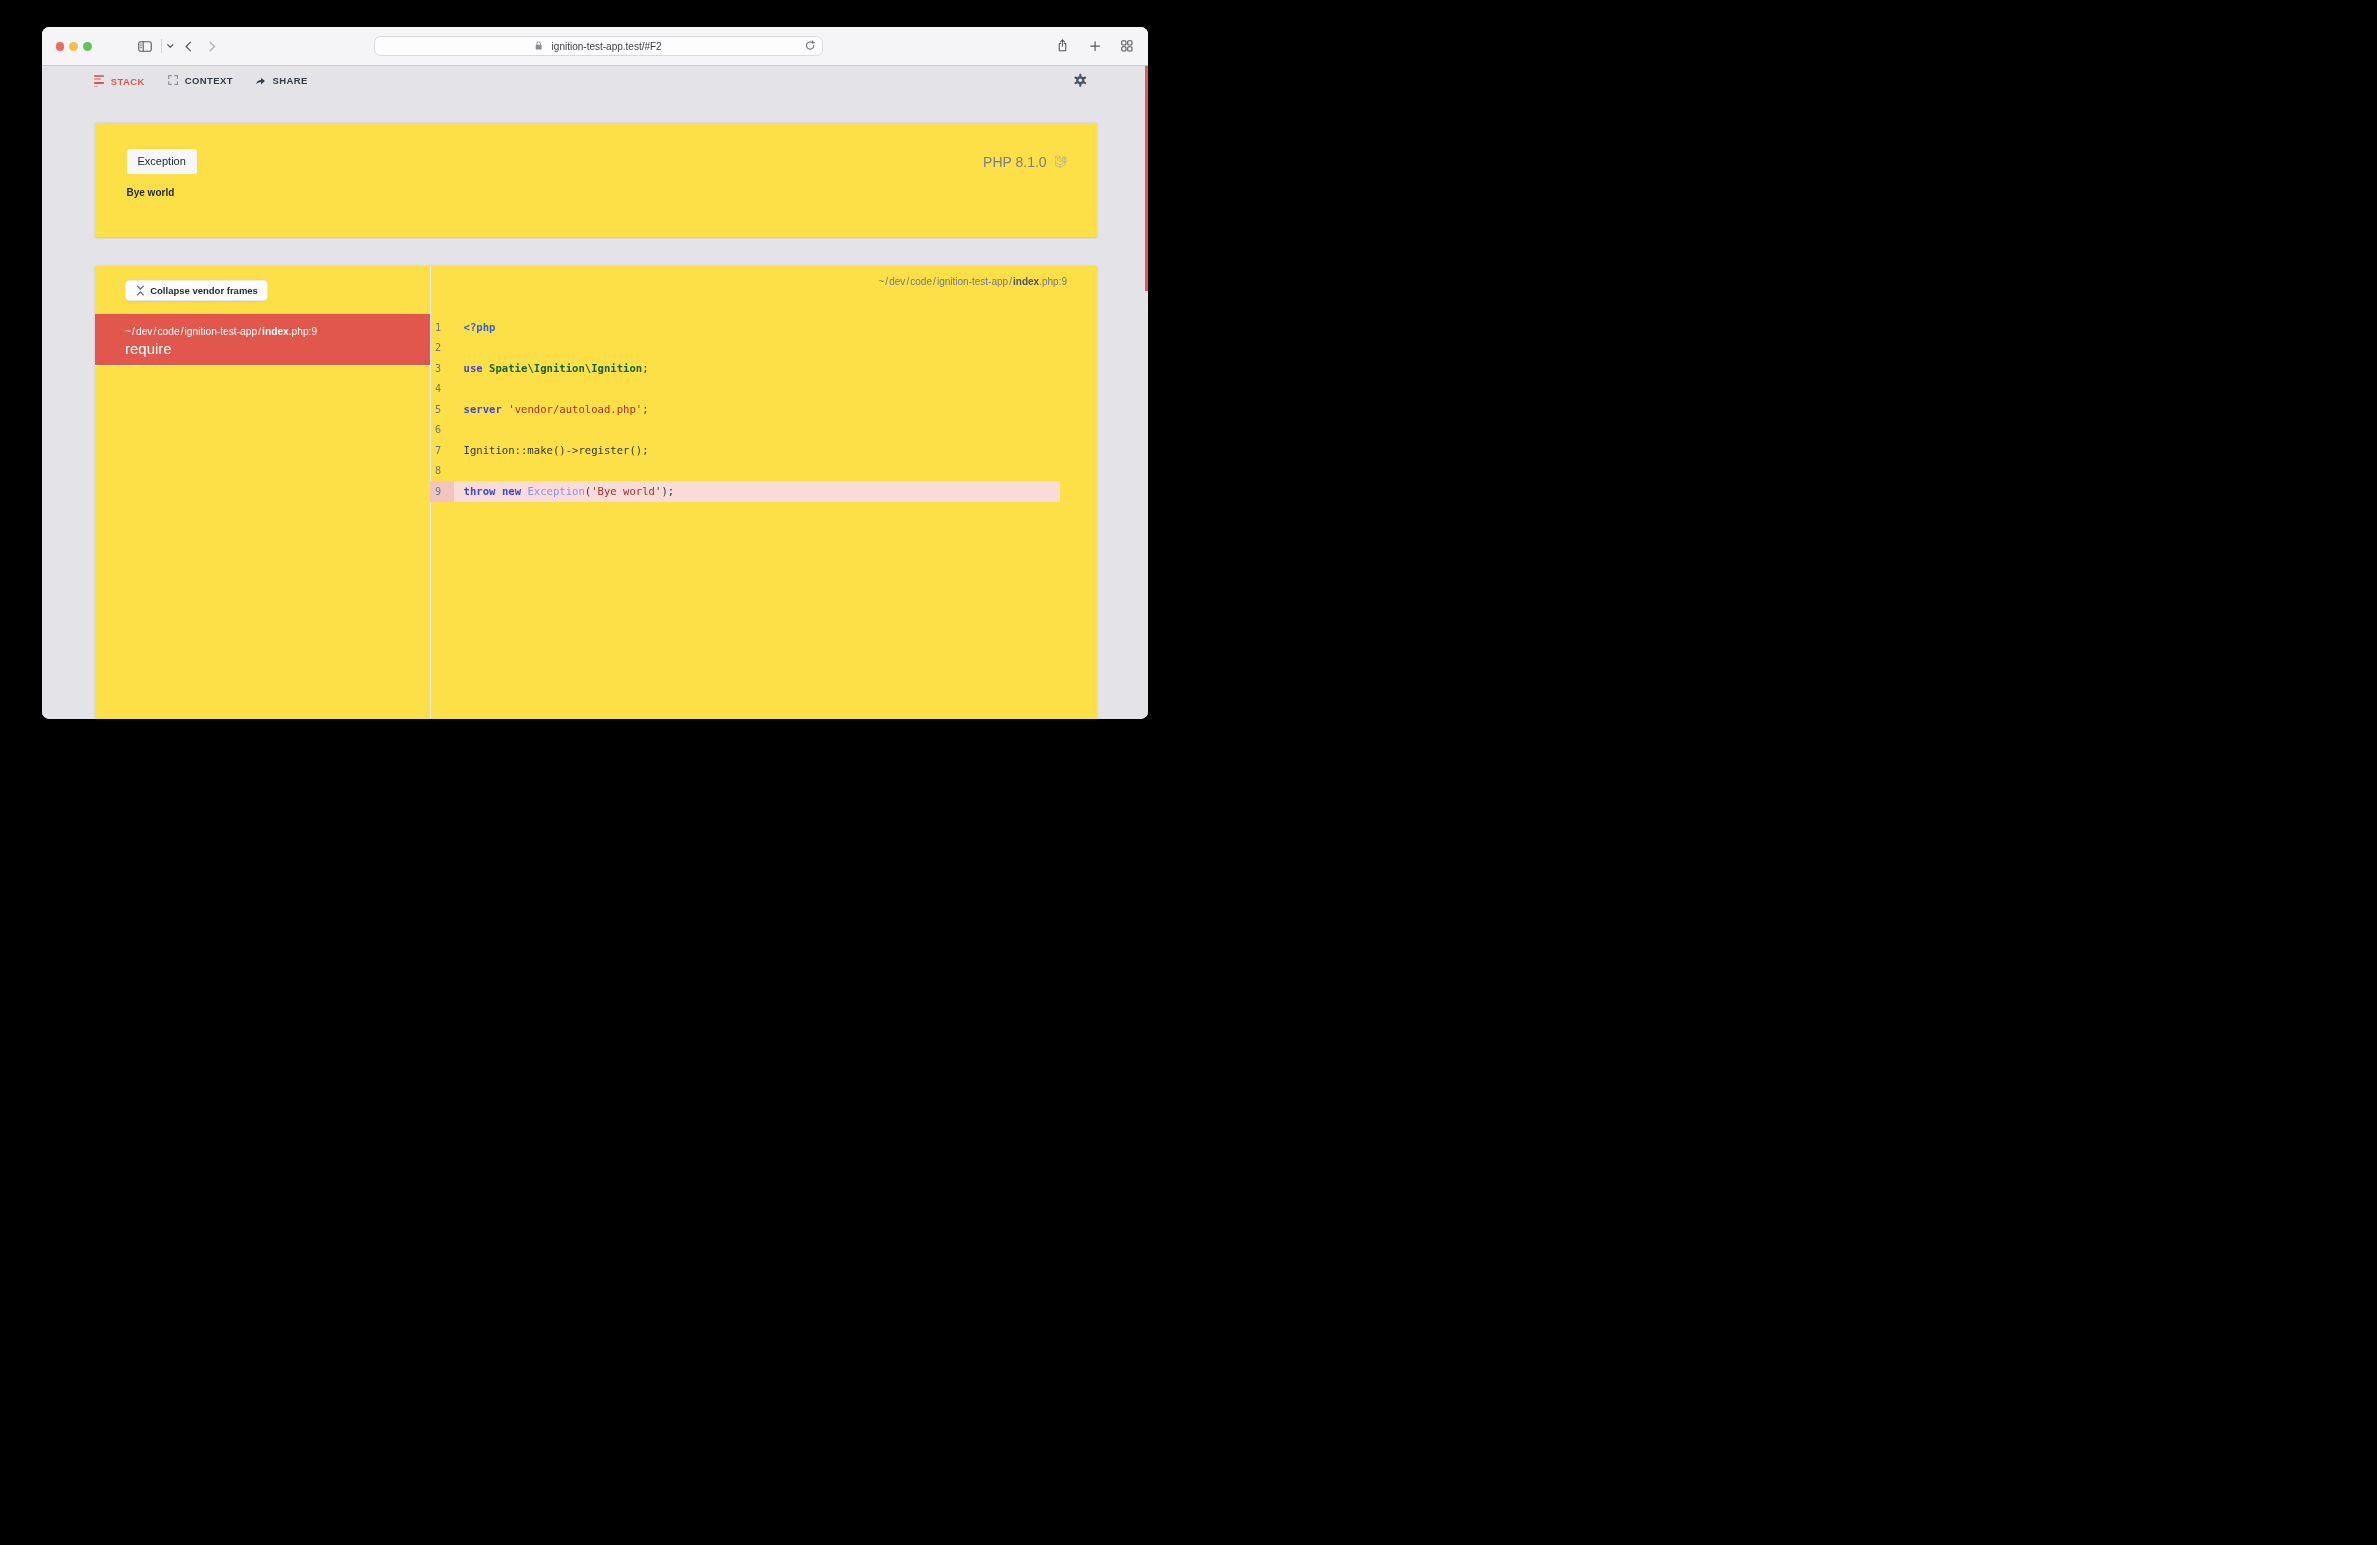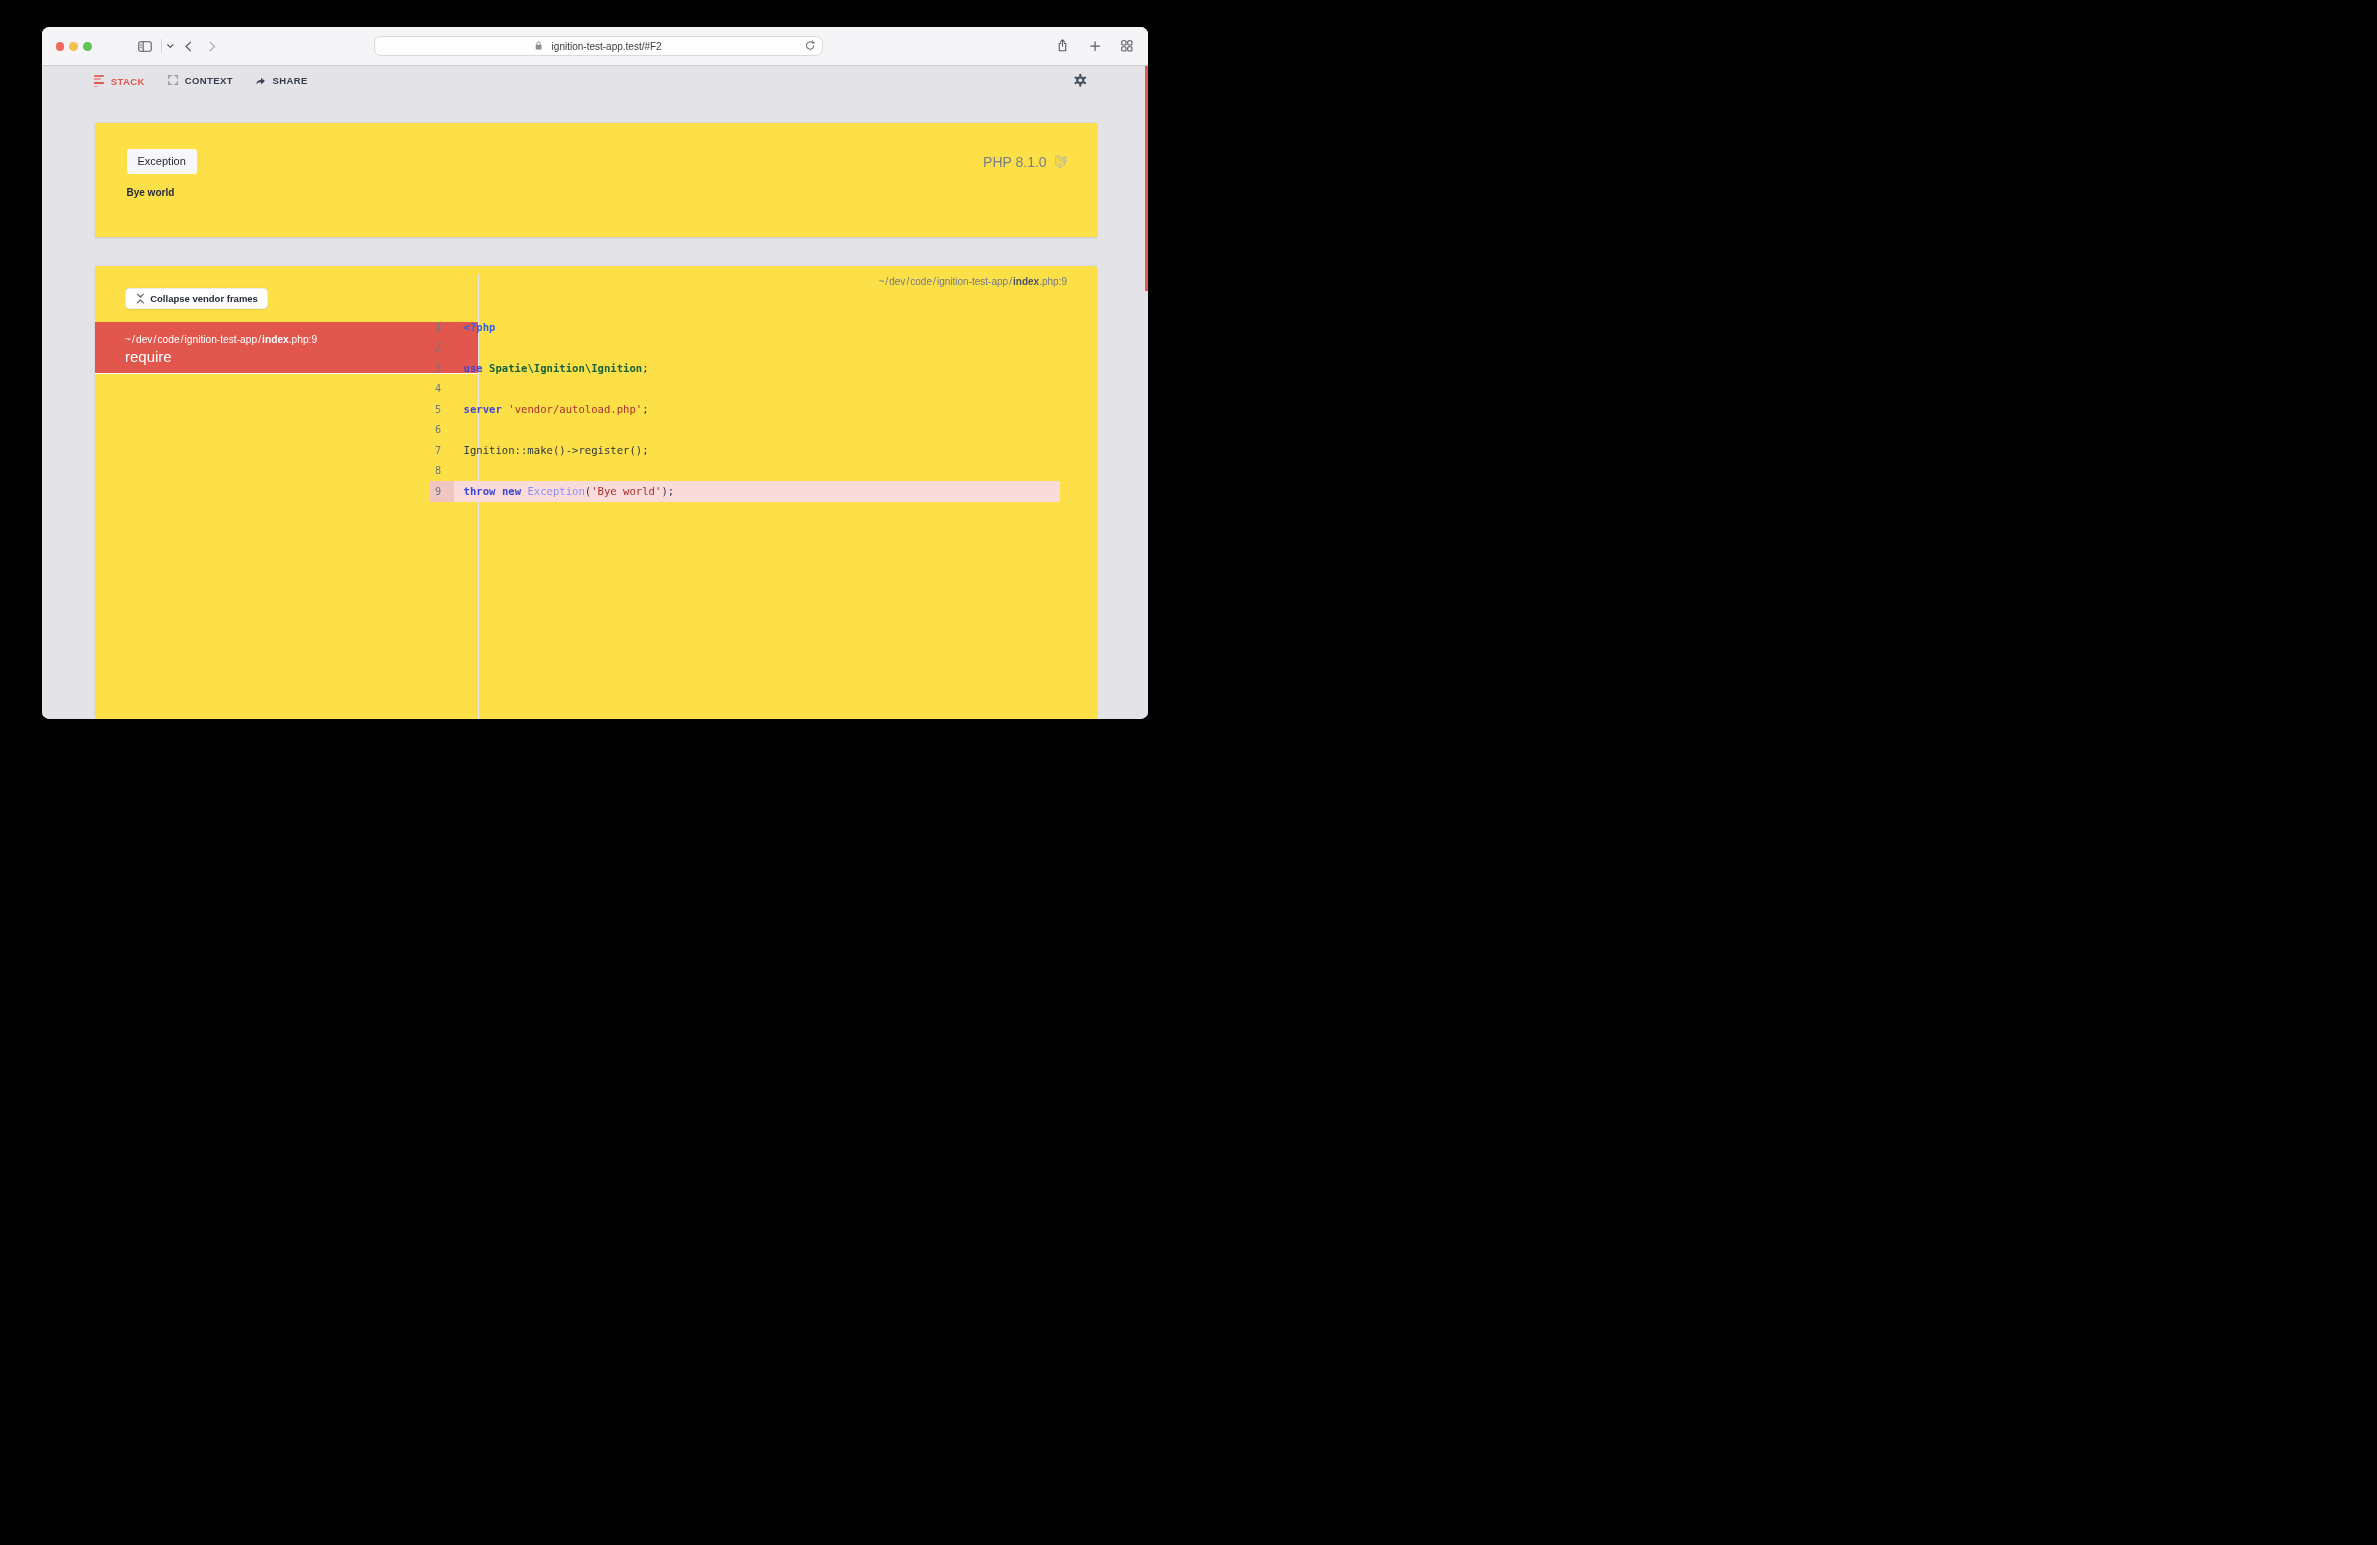--- a/index.html
+++ b/index.html
@@ -33,21 +33,21 @@
   .card{position:absolute;left:53px;width:1002px;background:#fde047;border-radius:1.5px;
         box-shadow:0 0.7px 1.5px rgba(25,30,40,.1),0 0.7px 3.7px rgba(25,30,40,.06);}
   .error-card{top:57px;height:114px;}
   .badge{position:absolute;left:31.5px;top:26px;height:25px;line-height:25px;padding:0 11px;
          background:#F7F7F9;border-radius:2.9px;font-size:11px;color:#242A36;}
   .err-title{position:absolute;left:31.5px;top:64px;font-size:10px;font-weight:bold;color:#242A36;}
   .php-meta{position:absolute;right:30px;top:26px;height:25px;display:flex;align-items:center;gap:8px;
             font-size:14px;color:#767E8C;}
 
   .stack-card{top:200px;bottom:0;border-radius:1.5px 1.5px 0 0;}
-  .left-panel{position:absolute;left:0;top:8px;bottom:0;width:335px;border-right:0.7px solid #E7E7EA;padding-left:48px;}
+  .left-panel{position:absolute;left:0;top:0;bottom:0;width:335px;border-right:0.7px solid #E7E7EA;}
   .collapse-btn{position:absolute;left:30px;top:14px;height:20.5px;display:inline-flex;align-items:center;gap:5.9px;
                 padding:0 9.5px;background:#fff;border:0.7px solid #ECECEF;border-radius:4.4px;
                 box-shadow:0 0.7px 1.5px rgba(25,30,40,.09);font-size:9.5px;font-weight:bold;color:#242A36;cursor:pointer;}
   .frames{position:absolute;left:0;top:48px;right:0;}
   .frame{height:52px;box-sizing:border-box;padding:9.5px 14.6px 0 30px;cursor:pointer;background:#fff;
          border-bottom:0.7px solid #fff;}
   .frame.vendor{border-bottom:0.7px solid #E9E9EB;}
   .frame-path{font-size:10.2px;color:#2B3240;line-height:16px;white-space:nowrap;}
   .frame-method{font-size:15px;font-weight:normal;color:#242A36;line-height:17px;}
   .frame.active{background:var(--accent,#E1574D);}

